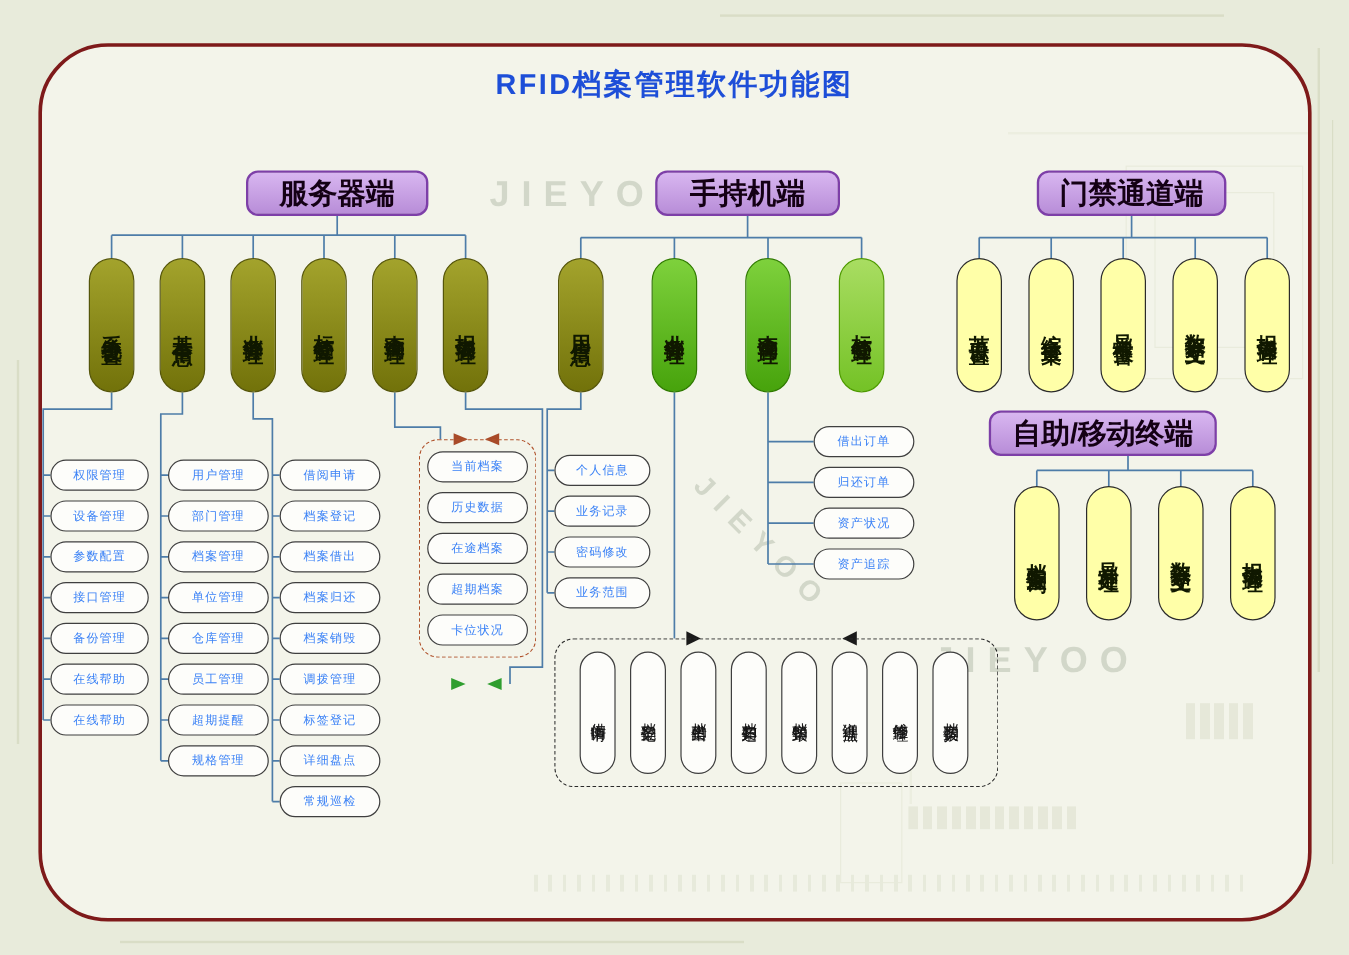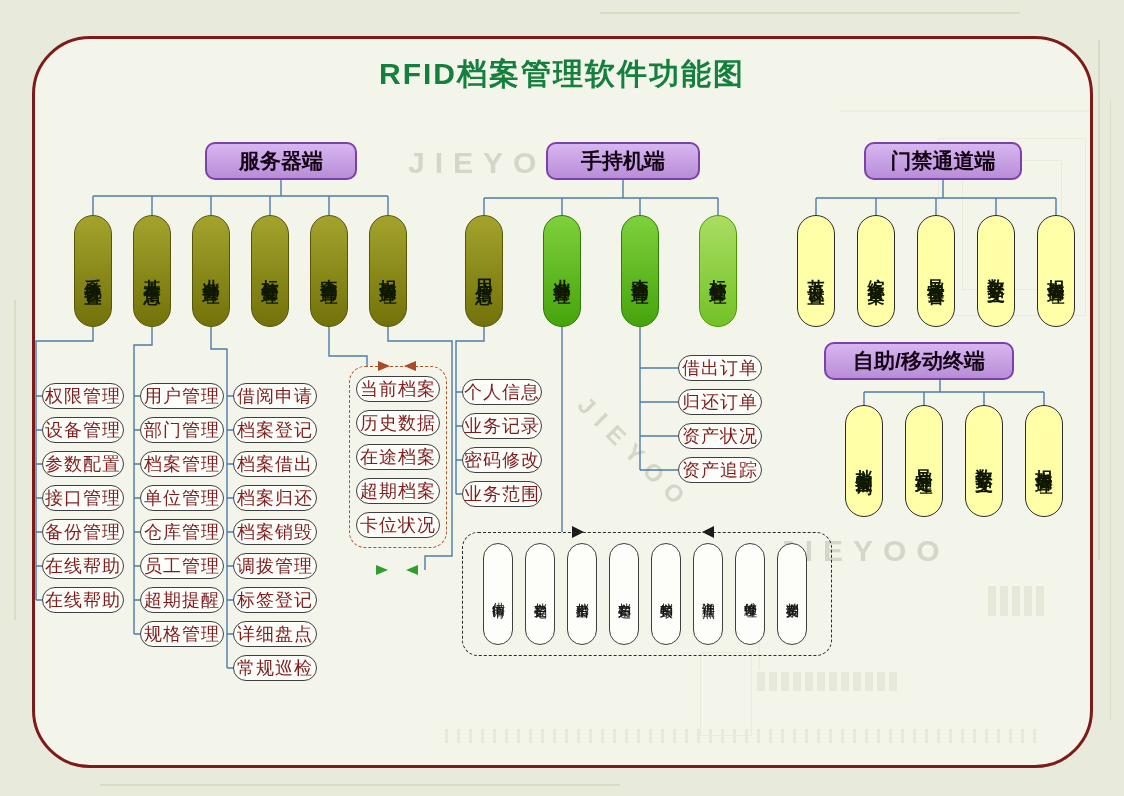--- a/index.html
+++ b/index.html
@@ -14,40 +14,40 @@
   .ticks { position:absolute; height:14px; background:repeating-linear-gradient(90deg,#cfd4bb 0 3px, rgba(0,0,0,0) 3px 12px); }
 
   .canvas { position:absolute; left:32px; top:36px; width:1061px; height:732px;
             border:3px solid #7e1a1a; border-radius:58px; background:rgba(252,252,246,0.55); }
 
   .wm { position:absolute; color:rgba(150,160,140,0.35); font-weight:bold; letter-spacing:10px; font-size:30px; }
 
   .connectors { position:absolute; left:0; top:0; }
 
   .title { position:absolute; left:0; right:0; top:54px; text-align:center;
-           font-size:30px; font-weight:bold; color:#15803d; letter-spacing:2px; }
+           font-size:24px; font-weight:bold; color:#1d4ed8; letter-spacing:2px; }
 
   .pbox { position:absolute; height:38px; border:2px solid #7d3fa8; border-radius:10px;
           background:linear-gradient(180deg,#d8b6f0,#b88dd8); display:flex; align-items:center;
-          justify-content:center; font-size:21px; font-weight:bold; color:#140014; }
+          justify-content:center; font-size:24px; font-weight:bold; color:#140014; }
 
   .vrow { position:absolute; display:flex; }
   .vpill { width:38px; height:112px; border-radius:19px; display:flex; align-items:center; justify-content:center;
            writing-mode:vertical-rl; text-orientation:upright; font-size:17px; font-weight:bold;
            color:#101800; letter-spacing:3px; border:1.5px solid #55550a; }
   .olive  { background:linear-gradient(180deg,#a3a32c,#72720a); border-color:#55550a; }
   .ypill  { background:#ffffa8; border-color:#2b2b2b; }
   .row-handheld .vpill { background:linear-gradient(180deg,#7ed13c,#47a30c); border-color:#2f7a00; }
   .row-handheld .vpill:first-child { background:linear-gradient(180deg,#a3a32c,#72720a); border-color:#55550a; }
   .row-handheld .vpill:last-child  { background:linear-gradient(180deg,#a9dd62,#74c226); border-color:#4e9a00; }
 
   .col { position:absolute; display:flex; flex-direction:column; gap:8px; }
   .hpill { height:26px; border-radius:13px; border:1.2px solid #3f3f3f; background:#fdfdfa;
-           display:flex; align-items:center; justify-content:center; font-size:18px;
-           color:#7f1d1d; letter-spacing:1px; }
+           display:flex; align-items:center; justify-content:center; font-size:10px;
+           color:#3b82f6; letter-spacing:1px; }
 
   .dashbox { position:absolute; border-radius:16px; }
   .dash-red   { border:1.6px dashed #b0532c; }
   .dash-green { border:1.6px dashed #2f9e2f; }
   .dash-black { border:1.6px dashed #2a2a2a; }
   .inner-col { display:flex; flex-direction:column; gap:8px; padding:9px 6px; height:100%;justify-content:center; }
   .inner-col .hpill { width:100%; }
   .inner-row { display:flex; gap:12px; padding:10px 0 0 20px; }
   .vpill-sm { width:30px; height:102px; border-radius:15px; border:1.2px solid #3f3f3f; background:#fdfdfa;
               display:flex; align-items:center; justify-content:center; writing-mode:vertical-rl;

